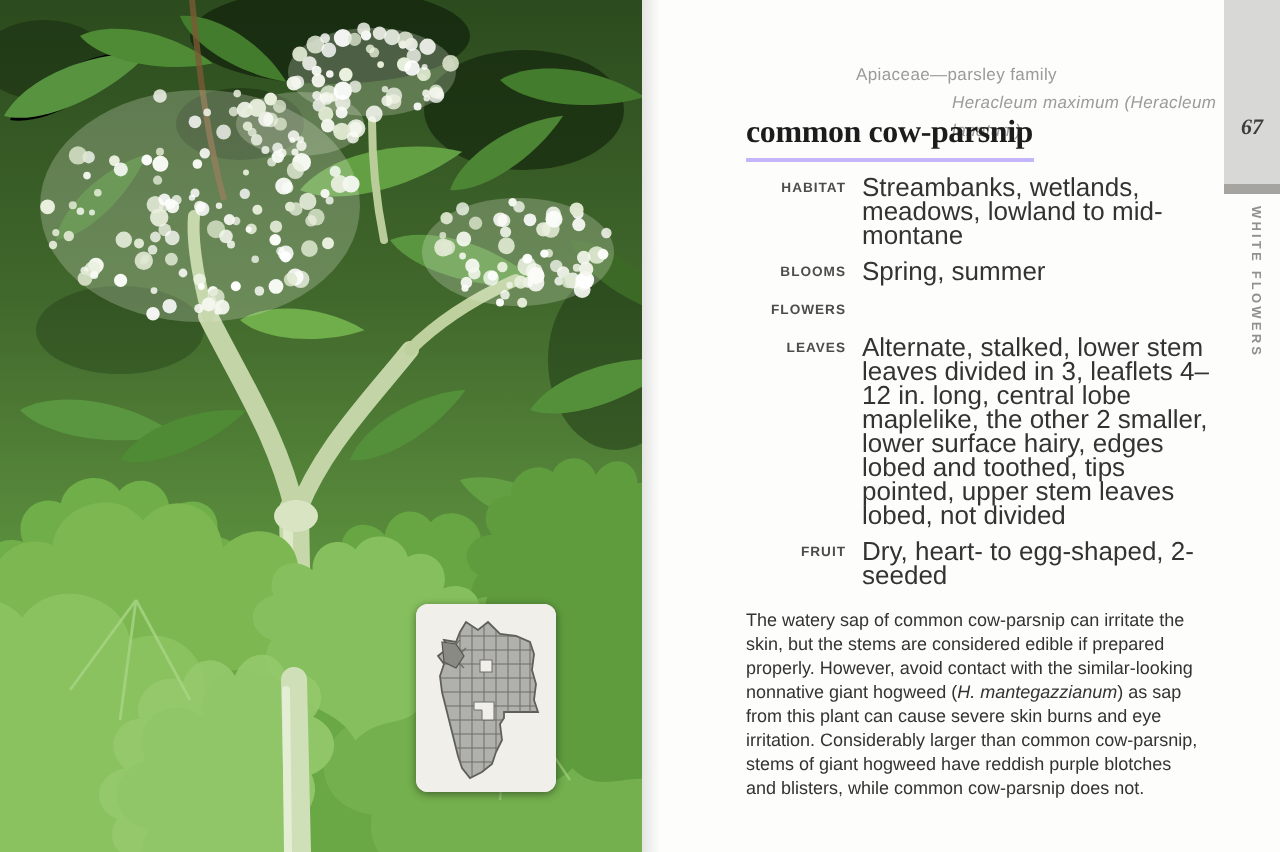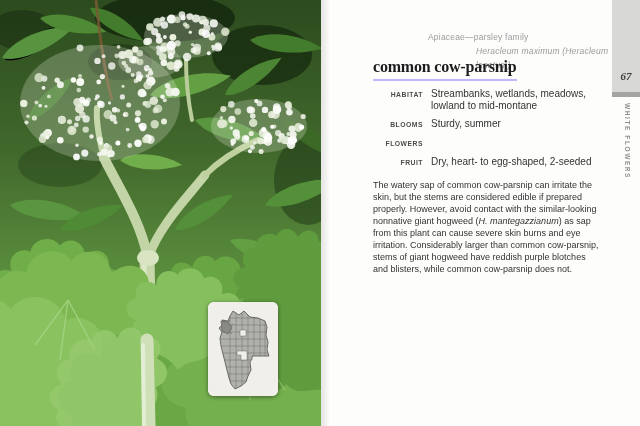--- a/index.html
+++ b/index.html
@@ -27,31 +27,31 @@
   .title{position:absolute;left:52px;top:58px;margin:0;
          font-family:"Liberation Serif","DejaVu Serif",serif;
          font-size:16px;font-weight:700;color:#1c1c1c;letter-spacing:-.2px;
          border-bottom:2px solid #c4b5fd;padding-bottom:3px;display:inline-block;}
 
   .article{position:absolute;left:52px;top:88px;width:232px;}
   .attr-row{display:flex;margin-bottom:6px;}
   .attr-label{width:50px;flex:0 0 50px;text-align:right;padding-right:8px;
               font-size:6.8px;font-weight:700;color:#4c4c4c;letter-spacing:.5px;
               text-transform:uppercase;line-height:12px;padding-top:1px;}
-  .attr-value{flex:1;font-size:10px;line-height:12px;color:#333333;}
+  .attr-value{flex:1;font-size:13px;line-height:12px;color:#333333;}
   .body-par{margin:10px 12px 0 0;font-size:9px;line-height:12px;color:#333333;width:226px;}
   .body-par i{font-style:italic;}
 
   
   .tab{position:absolute;right:0;top:0;width:28px;height:97px;background:#d8d8d6;
        border-bottom:5px solid #a5a4a1;box-sizing:border-box;
        display:flex;align-items:flex-end;justify-content:center;}
   .tab-num{font-family:"Liberation Serif","DejaVu Serif",serif;
            font-style:italic;font-weight:700;font-size:11px;color:#3d3d3d;
-           padding-bottom:10px;}
+           padding-bottom:22px;}
   .section-vertical{position:absolute;right:9px;top:103px;
                     writing-mode:vertical-rl;text-orientation:mixed;
                     font-size:6.5px;font-weight:700;letter-spacing:1.6px;color:#909090;}
 </style>
 </head>
 <body>
 
 <div class="spread">
 
   <div class="photo">
@@ -424,24 +424,28 @@
 
     <h1 class="title">common cow-parsnip</h1>
 
     <div class="article">
       <div class="attr-row">
         <div class="attr-label">HABITAT</div>
         <div class="attr-value">Streambanks, wetlands, meadows, lowland to mid-montane</div>
       </div>
       <div class="attr-row">
         <div class="attr-label">BLOOMS</div>
-        <div class="attr-value">Sturdy, summer</div>
+        <div class="attr-value">Spring, summer</div>
       </div>
       <div class="attr-row">
         <div class="attr-label">FLOWERS</div>
+      </div>
+      <div class="attr-row">
+        <div class="attr-label">LEAVES</div>
+        <div class="attr-value">Alternate, stalked, lower stem leaves divided in 3, leaflets 4–12 in. long, central lobe maplelike, the other 2 smaller, lower surface hairy, edges lobed and toothed, tips pointed, upper stem leaves lobed, not divided</div>
       </div>
       <div class="attr-row">
         <div class="attr-label">FRUIT</div>
         <div class="attr-value">Dry, heart- to egg-shaped, 2-seeded</div>
       </div>
 
       <p class="body-par"><span>The watery sap of common cow-parsnip can irritate the skin, but the stems are considered edible if prepared properly. However, avoid contact with the similar-looking nonnative giant hogweed (</span><i>H. mantegazzianum</i><span>) as sap from this plant can cause severe skin burns and eye irritation. Considerably larger than common cow-parsnip, stems of giant hogweed have reddish purple blotches and blisters, while common cow-parsnip does not.</span></p>
     </div>
 
     <div class="tab">

